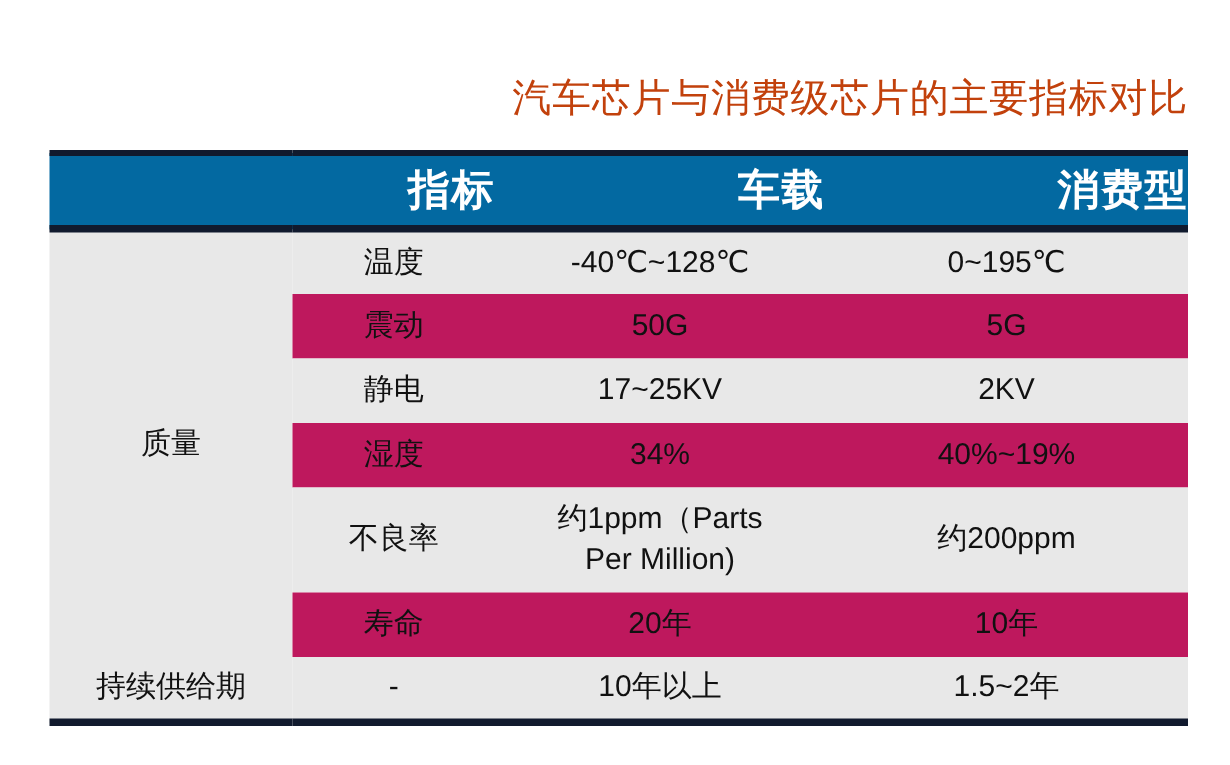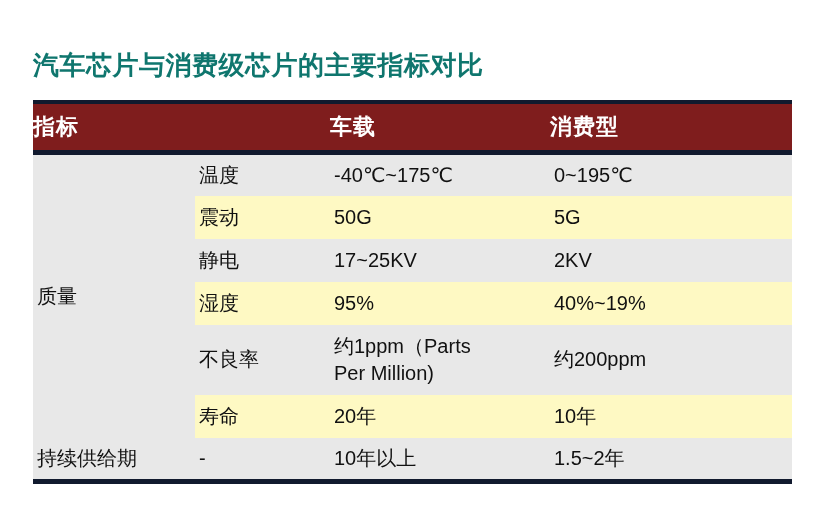--- a/index.html
+++ b/index.html
@@ -2,44 +2,44 @@
 <html><head>
 <meta charset="utf-8">
 <style>
   html,body{margin:0;padding:0;}
   body{
     width:820px;height:510px;background:#ffffff;position:relative;overflow:hidden;
     font-family:"Liberation Sans","DejaVu Sans",sans-serif;
   }
   .title{
     position:absolute;top:48px;left:33px;width:759px;margin:0;
-    text-align:left;font-size:26px;font-weight:bold;color:#0f766e;
+    text-align:right;font-size:26px;font-weight:normal;color:#c2410c;
     letter-spacing:0.5px;
   }
   table.cmp{
     position:absolute;left:33px;top:100px;width:759px;
     border-collapse:collapse;table-layout:fixed;
     border-top:4px solid #111a2e;border-bottom:5px solid #111a2e;
     font-size:20px;color:#111111;
   }
   col.c1{width:162px}
   col.c2{width:135px}
   col.c3{width:220px}
   col.c4{width:242px}
   thead th{
-    background:#7f1d1d;color:#ffffff;font-weight:bold;font-size:22px;
-    height:46px;text-align:left;vertical-align:middle;
+    background:#0369a1;color:#ffffff;font-weight:bold;font-size:28px;
+    height:46px;text-align:right;vertical-align:middle;
     border-bottom:5px solid #111a2e;padding:0;letter-spacing:1px;
   }
   td{
-    vertical-align:middle;padding:0 4px;
+    text-align:center;vertical-align:middle;padding:0 4px;
     white-space:pre-line;line-height:1.35;
   }
   tr.gray td{background:#e8e8e8;}
-  tr.white td{background:#fef9c3;}
+  tr.white td{background:#be185d;}
   td.group{background:#e8e8e8;}
   tr.h-std{height:43px;}
   tr.h-tall{height:70px;}
   tr.h-last{height:44px;}
 </style>
 </head>
 <body>
 
 <h1 class="title">汽车芯片与消费级芯片的主要指标对比</h1>
 
@@ -54,36 +54,36 @@
     <tr>
       <th colspan="2">指标</th>
       <th>车载</th>
       <th>消费型</th>
     </tr>
   </thead>
   <tbody>
     <tr class="gray h-std">
       <td class="group" rowspan="6">质量</td>
       <td>温度</td>
-      <td>-40℃~175℃</td>
+      <td>-40℃~128℃</td>
       <td>0~195℃</td>
     </tr>
     <tr class="white h-std">
       <td>震动</td>
       <td>50G</td>
       <td>5G</td>
     </tr>
     <tr class="gray h-std">
       <td>静电</td>
       <td>17~25KV</td>
       <td>2KV</td>
     </tr>
     <tr class="white h-std">
       <td>湿度</td>
-      <td>95%</td>
+      <td>34%</td>
       <td>40%~19%</td>
     </tr>
     <tr class="gray h-tall">
       <td>不良率</td>
       <td>约1ppm（Parts
 Per Million)</td>
       <td>约200ppm</td>
     </tr>
     <tr class="white h-std">
       <td>寿命</td>

